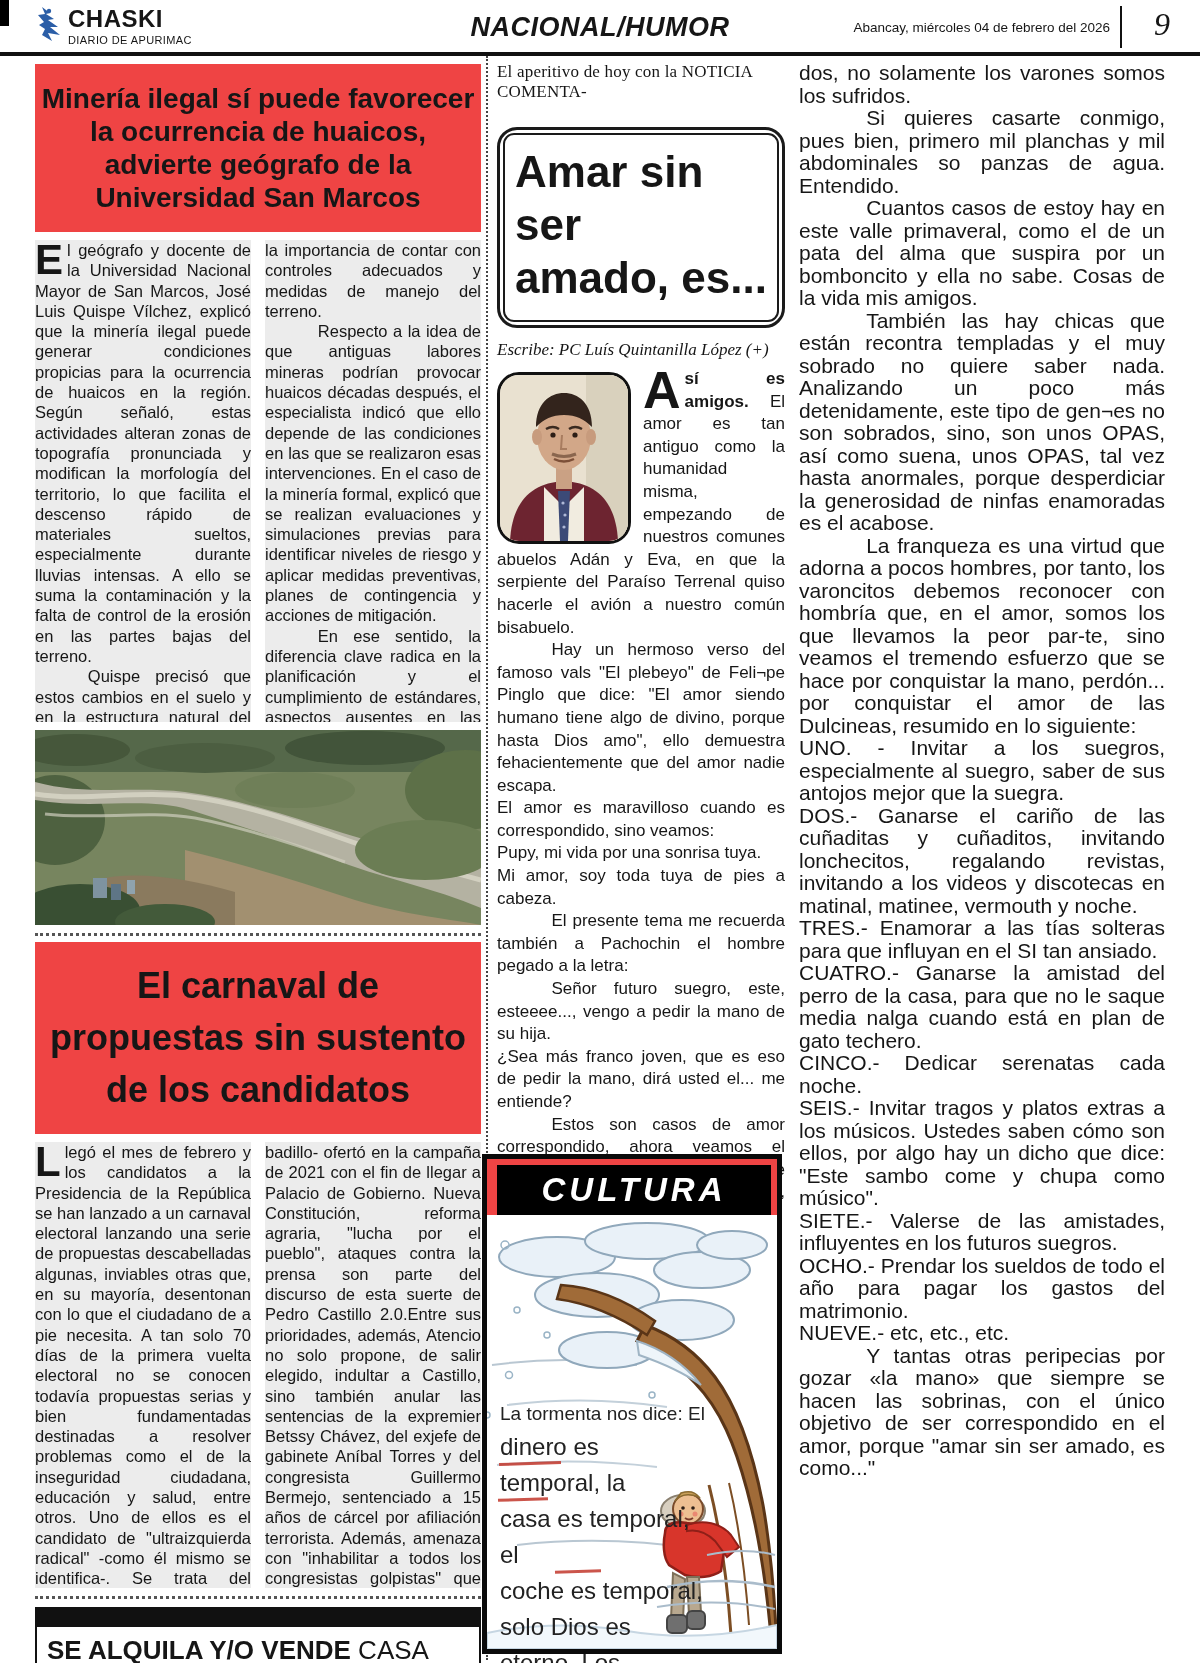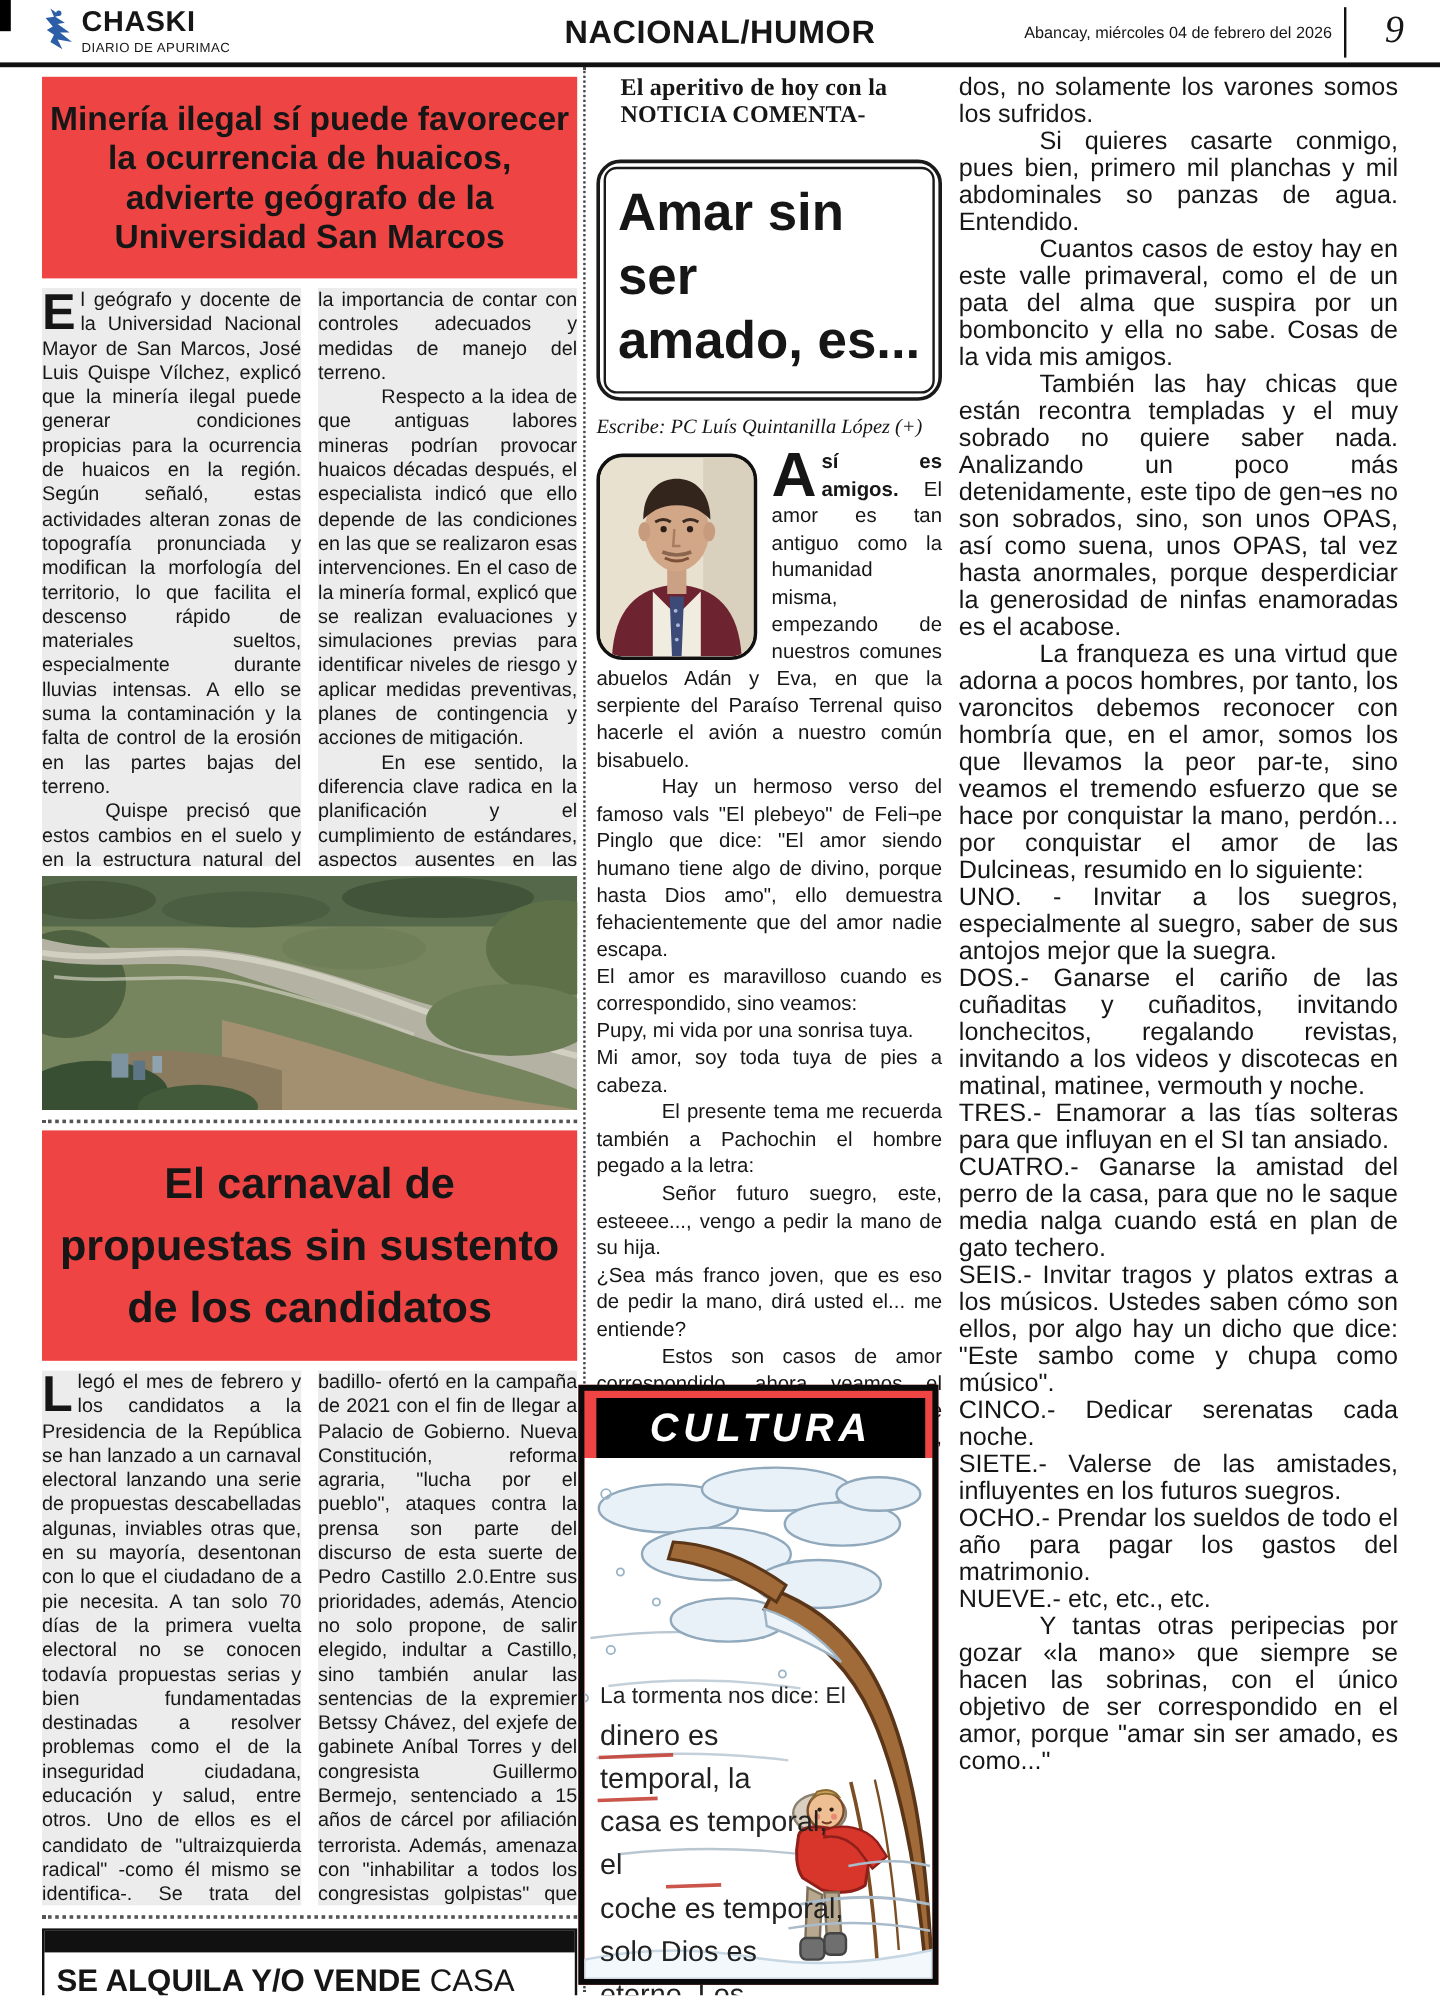--- a/index.html
+++ b/index.html
@@ -5,21 +5,21 @@
   html,body{margin:0;padding:0;background:#ffffff;}
   .page{position:relative;width:1200px;height:1663px;background:#fff;overflow:hidden;
         font-family:"Liberation Sans",sans-serif;color:#161616;}
   
   .corner-mark{position:absolute;left:0;top:0;width:9px;height:26px;background:#000;}
   .header{position:absolute;left:0;top:0;width:1200px;height:52px;border-bottom:4px solid #111;}
   .brand{position:absolute;left:36px;top:5px;display:flex;align-items:center;gap:0;}
   .brand-text{display:flex;flex-direction:column;line-height:1;}
   .brand-name{font-weight:bold;font-size:24px;letter-spacing:.5px;}
   .brand-sub{font-size:11px;margin-top:4px;letter-spacing:.4px;}
-  .section-title{position:absolute;left:0;right:0;top:12px;text-align:center;font-weight:bold;font-size:27px;letter-spacing:.5px;}
+  .section-title{position:absolute;left:0;right:0;top:12px;text-align:center;font-weight:bold;font-size:27px;letter-spacing:.5px;font-style:italic;}
   .dateline{position:absolute;right:90px;top:20px;font-size:13.5px;}
   .page-num-sep{position:absolute;right:78px;top:6px;height:42px;border-left:2px solid #111;}
   .page-num{position:absolute;right:30px;top:6px;font-family:"Liberation Serif",serif;font-style:italic;font-size:32px;}
   
   .v-divider{position:absolute;left:486px;top:56px;height:1604px;border-left:2px dotted #444;}
   .col-left{position:absolute;left:35px;top:64px;width:446px;}
   .col-mid{position:absolute;left:497px;top:62px;width:288px;}
   .col-right{position:absolute;left:799px;top:62px;width:366px;}
   
   .title-block{background:#ef4444;text-align:center;font-weight:bold;padding:18px 2px;}
@@ -35,21 +35,21 @@
   .photo1{display:block;width:446px;height:195px;margin-top:8px;}
   .dotted-hr{border:0;border-top:3px dotted #555;margin:8px 0 4px 0;}
   
   .ad-box{margin-top:8px;border:2px solid #111;}
   .ad-bar{height:18px;background:#111;}
   .ad-body{font-size:26px;line-height:34px;padding:6px 10px 10px 10px;}
   .ad-seg1{border-bottom:1px solid #777;padding-bottom:2px;}
   .ad-seg2{padding-top:2px;}
   .ad-bold{font-weight:bold;}
   
-  .kicker{font-family:"Liberation Serif",serif;font-weight:bold;font-size:20px;letter-spacing:.2px;margin-left:20px;}
+  .kicker{font-family:"Liberation Serif",serif;font-weight:normal;font-size:17px;letter-spacing:.2px;}
   .title-box{margin-top:25px;border:3px solid #1a1a1a;border-radius:20px;padding:3px;}
   .title-box-inner{border:2px solid #1a1a1a;border-radius:11px;padding:10px 6px 16px 10px;
                    font-weight:bold;font-size:44px;line-height:53px;}
   .byline{font-family:"Liberation Serif",serif;font-style:italic;font-size:17px;margin:12px 0 8px 0;}
   .mid-article{font-size:17px;line-height:22.6px;text-align:justify;}
   .mid-article p{margin:0;}
   .portrait{float:left;width:128px;height:166px;border:3px solid #111;border-radius:22px;
             overflow:hidden;margin:4px 12px 2px 0;background:#efe7d8;}
   .lead-bold{font-weight:bold;}
   .dropcap-mid{float:left;font-size:52px;line-height:40px;font-weight:bold;padding:2px 4px 0 0;}
@@ -291,21 +291,21 @@
   <div class="col-right">
       <p class="">dos, no solamente los varones somos los sufridos.</p>
       <p class="indent">Si quieres casarte conmigo, pues bien, primero mil planchas y mil abdominales so panzas de agua. Entendido.</p>
       <p class="indent">Cuantos casos de estoy hay en este valle primaveral, como el de un pata del alma que suspira por un bomboncito y ella no sabe. Cosas de la vida mis amigos.</p>
       <p class="indent">También las hay chicas que están recontra templadas y el muy sobrado no quiere saber nada. Analizando un poco más detenidamente, este tipo de gen¬es no son sobrados, sino, son unos OPAS, así como suena, unos OPAS, tal vez hasta anormales, porque desperdiciar la generosidad de ninfas enamoradas es el acabose.</p>
       <p class="indent">La franqueza es una virtud que adorna a pocos hombres, por tanto, los varoncitos debemos reconocer con hombría que, en el amor, somos los que llevamos la peor par-te, sino veamos el tremendo esfuerzo que se hace por conquistar la mano, perdón... por conquistar el amor de las Dulcineas, resumido en lo siguiente:</p>
       <p class="">UNO. - Invitar a los suegros, especialmente al suegro, saber de sus antojos mejor que la suegra.</p>
       <p class="">DOS.- Ganarse el cariño de las cuñaditas y cuñaditos, invitando lonchecitos, regalando revistas, invitando a los videos y discotecas en matinal, matinee, vermouth y noche.</p>
       <p class="">TRES.- Enamorar a las tías solteras para que influyan en el SI tan ansiado.</p>
       <p class="">CUATRO.- Ganarse la amistad del perro de la casa, para que no le saque media nalga cuando está en plan de gato techero.</p>
+      <p class="">CINCO.- Dedicar serenatas cada noche.</p>
       <p class="">SEIS.- Invitar tragos y platos extras a los músicos. Ustedes saben cómo son ellos, por algo hay un dicho que dice: "Este sambo come y chupa como músico".</p>
-      <p class="">CINCO.- Dedicar serenatas cada noche.</p>
       <p class="">SIETE.- Valerse de las amistades, influyentes en los futuros suegros.</p>
       <p class="">OCHO.- Prendar los sueldos de todo el año para pagar los gastos del matrimonio.</p>
       <p class="">NUEVE.- etc, etc., etc.</p>
       <p class="indent">Y tantas otras peripecias por gozar «la mano» que siempre se hacen las sobrinas, con el único objetivo de ser correspondido en el amor, porque "amar sin ser amado, es como..."</p>
     </div>
 
 </div>
 
 </body></html>

